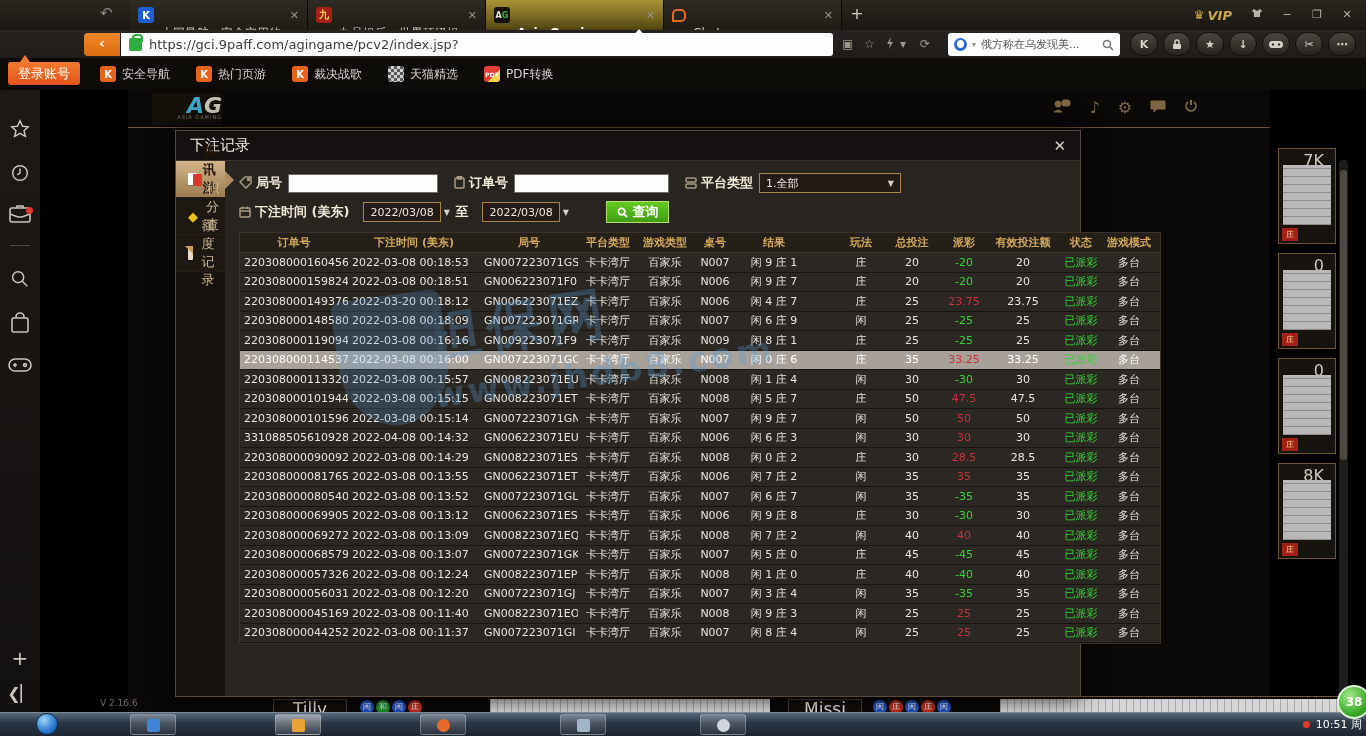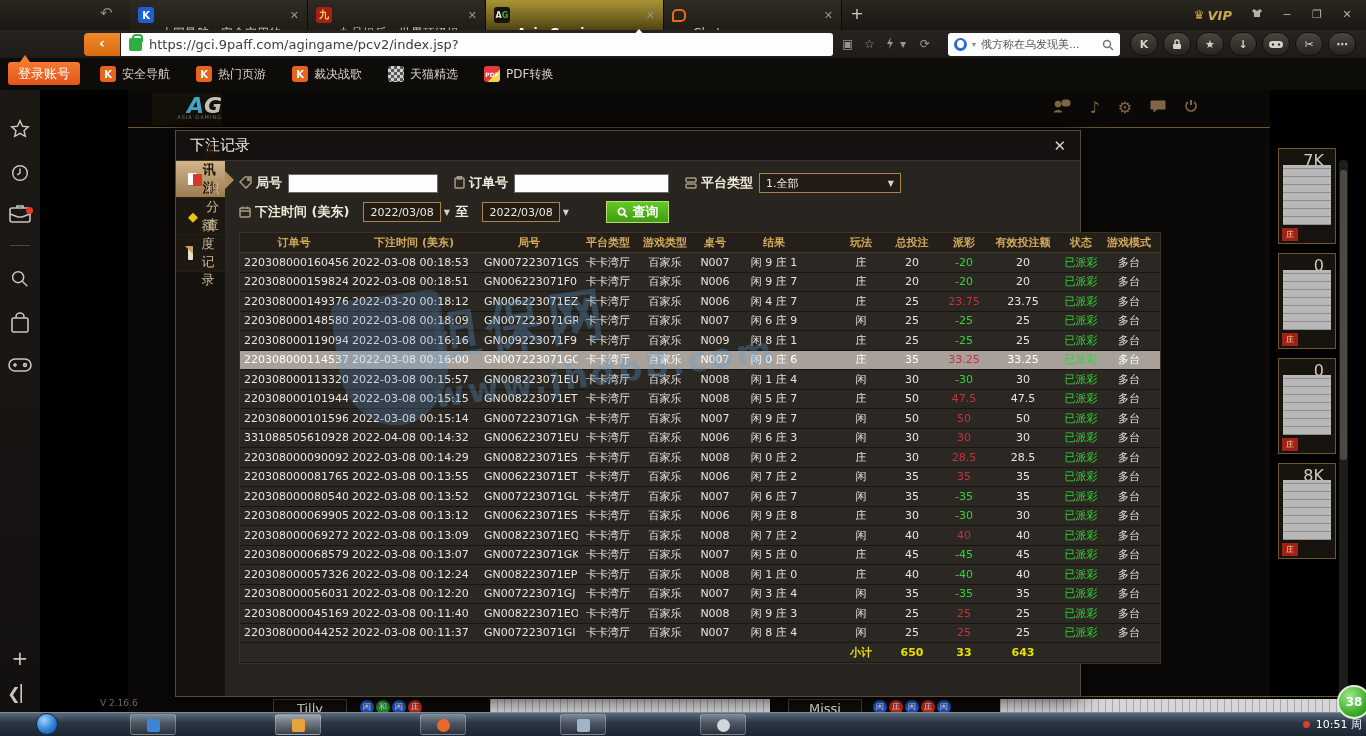--- a/index.html
+++ b/index.html
@@ -115,21 +115,21 @@
   .rcard .grid { position:absolute; left:4px; top:16px; right:4px; bottom:18px;
     background:repeating-linear-gradient(0deg,#8d8d8d 0 1px,#b8b8b8 1px 8px),
                repeating-linear-gradient(90deg,rgba(0,0,0,.15) 0 1px,transparent 1px 8px); }
   .rcard .rbadge { position:absolute; left:3px; bottom:2px; width:16px; height:13px; background:#a32017;
     color:#f3d9a0; font-size:8px; text-align:center; line-height:13px; }
   .vscroll { position:absolute; left:1211px; top:70px; width:9px; height:540px; background:#1f1d1a; border-radius:4px;}
   .vscroll .thumb { position:absolute; left:1px; top:10px; width:7px; height:290px; background:#4e4a43; border-radius:3px;}
 
   .ag-bline { position:absolute; left:363px; top:606px; width:867px; border-top:1px solid #6e5531; }
   .dealerplate { position:absolute; top:609px; height:20px; background:#100d0a; border:1px solid #444;
-    color:#e8e4da; font-size:13px; text-align:center; line-height:18px; }
+    color:#e8e4da; font-size:17px; text-align:center; line-height:18px; }
   .beads { position:absolute; top:610px; display:flex; gap:2px; }
   .bead { width:14px; height:14px; border-radius:50%; color:#fff; font-size:8px; text-align:center; line-height:14px;}
   .bead.b { background:#2353c4; } .bead.r { background:#c22a1e; } .bead.g { background:#1d8f2c; }
   .minimap { position:absolute; top:609px; height:13px; background:#d6d6d6;
     background-image:repeating-linear-gradient(90deg,rgba(120,120,120,.5) 0 1px,transparent 1px 7px); }
   .version { position:absolute; left:60px; top:608px; color:#6a665f; font-size:9px; }
 
   
   .modal { position:absolute; left:135px; top:40px; width:906px; height:567px;
     background:#282420; border:1px solid #59493a; box-shadow:0 0 22px rgba(0,0,0,.9); z-index:20; }
@@ -880,36 +880,20 @@
                   <div>N007</div>
                   <div>闲 8 庄 4</div>
                   <div><span class="playic"></span></div>
                   <div>闲</div>
                   <div>25</div>
                   <div class="pos">25</div>
                   <div>25</div>
                   <div class="st">已派彩</div>
                   <div>多台</div>
                 </div>
-                <div class="trow sum">
-                  <div></div>
-                  <div></div>
-                  <div></div>
-                  <div></div>
-                  <div></div>
-                  <div></div>
-                  <div></div>
-                  <div></div>
-                  <div>小计</div>
-                  <div>650</div>
-                  <div>33</div>
-                  <div>643</div>
-                  <div></div>
-                  <div></div>
-                </div>
               </div>
           </div>
 
 
           <div class="watermark">
             <span class="wshield"></span>
             <div class="wm1">担保网</div>
             <div class="wm2">www.jhdb8.com</div>
           </div>
 

